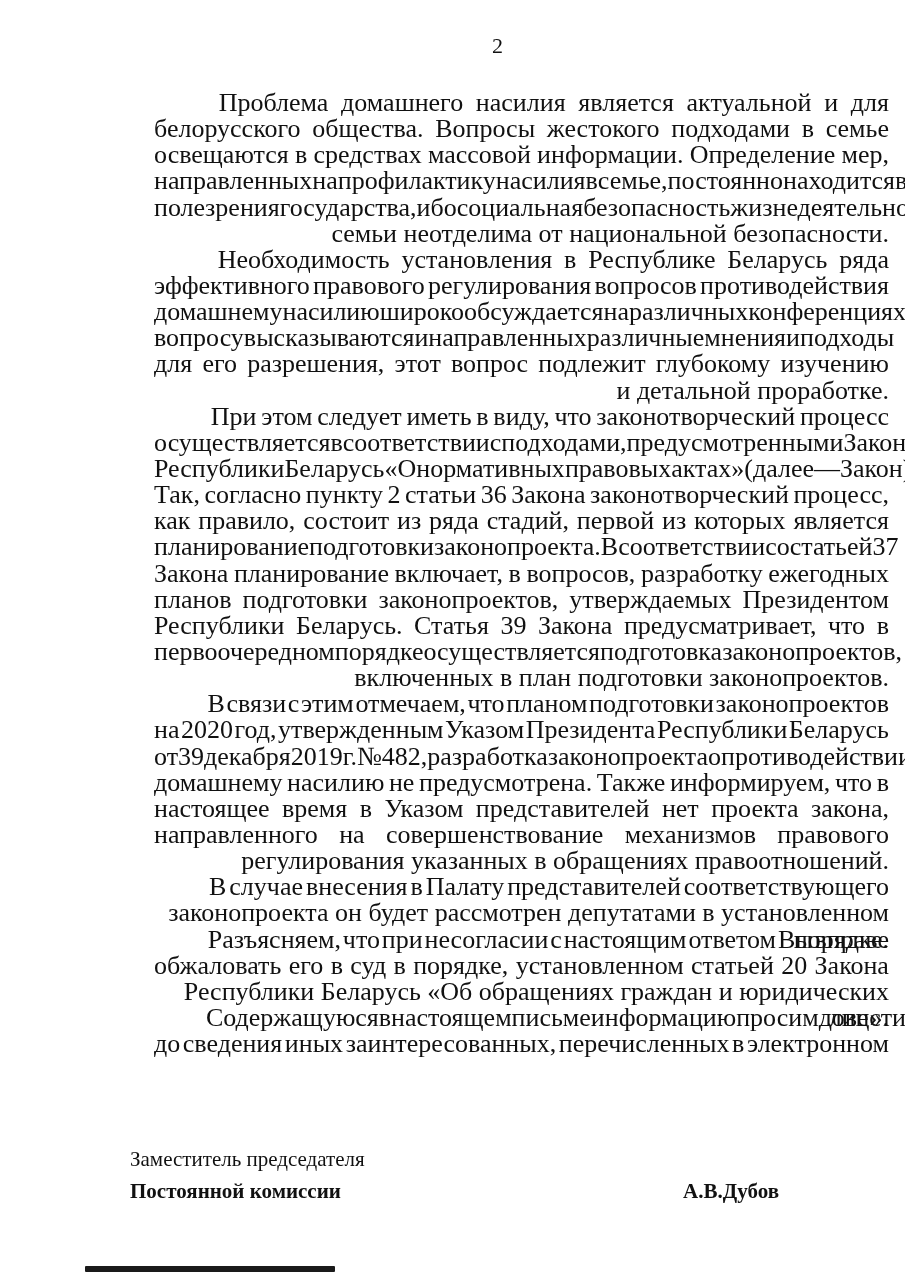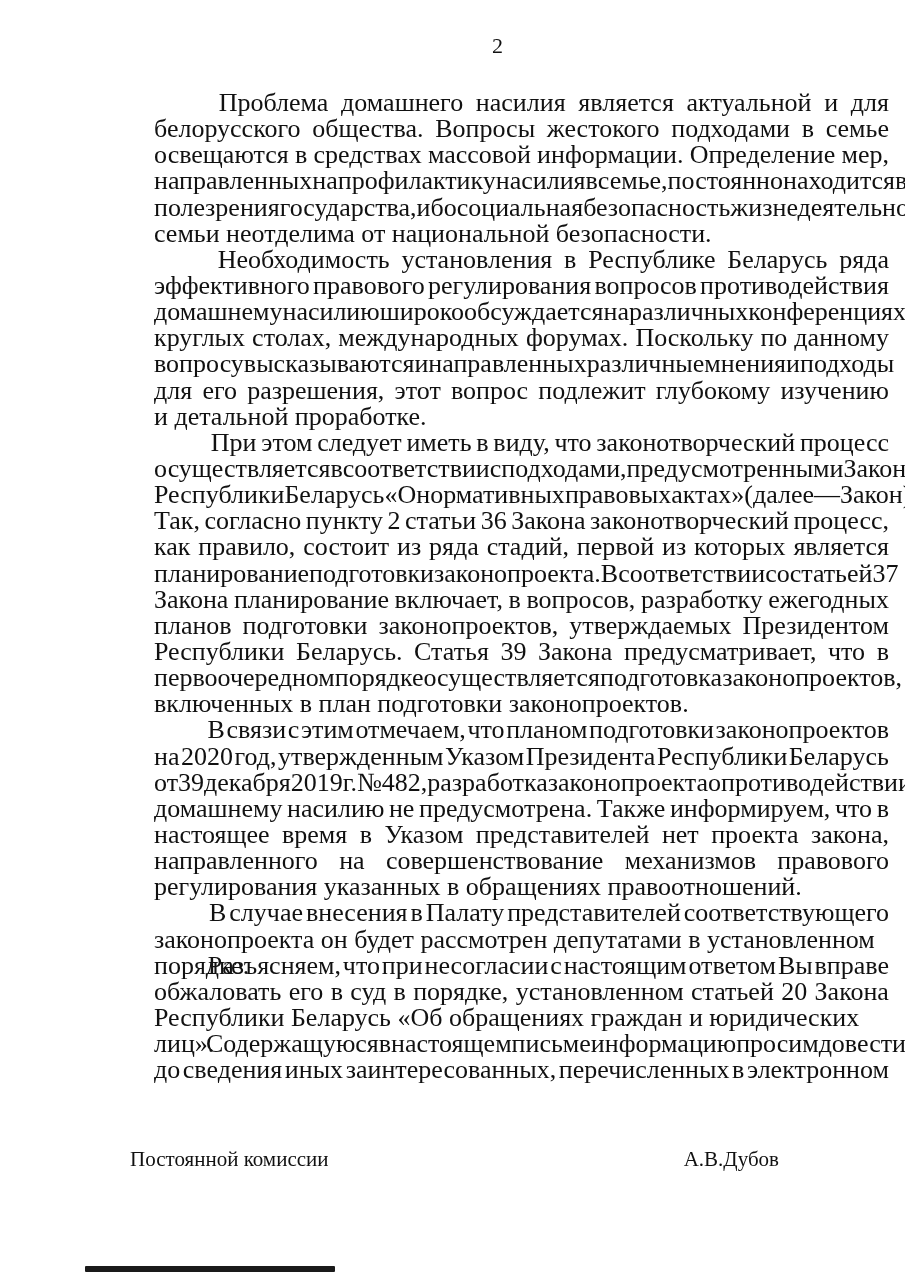--- a/index.html
+++ b/index.html
@@ -40,35 +40,36 @@
     white-space: nowrap;
   }
   .line.first::before {
     content: "";
     display: block;
     flex: 0 0 52px;
     width: 52px;
   }
   .line.last {
     display: block;
-    text-align: left;
+    text-align: right;
     white-space: normal;
   }
   .signature {
     position: absolute;
     top: 1144px;
     left: 130px;
     width: 735px;
     font-size: 21px;
     line-height: 31.5px;
   }
   .sig-row {
     display: flex;
     justify-content: space-between;
     padding-right: 86px;
+    font-weight: bold;
   }
   .scan-artifact {
     position: absolute;
     left: 85px;
     top: 1266px;
     width: 250px;
     height: 6px;
     background: #1a1a1a;
     border-radius: 1px;
   }
@@ -148,29 +149,20 @@
           <span>противодействия</span>
         </div>
         <div class="line">
           <span>домашнему</span>
           <span>насилию</span>
           <span>широко</span>
           <span>обсуждается</span>
           <span>на</span>
           <span>различных</span>
           <span>конференциях,</span>
-        </div>
-        <div class="line">
-          <span>круглых</span>
-          <span>столах,</span>
-          <span>международных</span>
-          <span>форумах.</span>
-          <span>Поскольку</span>
-          <span>по</span>
-          <span>данному</span>
         </div>
         <div class="line">
           <span>вопросу</span>
           <span>высказываются</span>
           <span>и</span>
           <span>направленных</span>
           <span>различные</span>
           <span>мнения</span>
           <span>и</span>
           <span>подходы</span>
@@ -405,20 +397,21 @@
           <span>иных</span>
           <span>заинтересованных,</span>
           <span>перечисленных</span>
           <span>в</span>
           <span>электронном</span>
         </div>
       </div>
     </div>
 
   <div class="signature">
+    <div>Заместитель председателя</div>
     <div class="sig-row">
       <span>Постоянной комиссии</span>
       <span>А.В.Дубов</span>
     </div>
   </div>
 
   <div class="scan-artifact"></div>
 
 </div>
 

